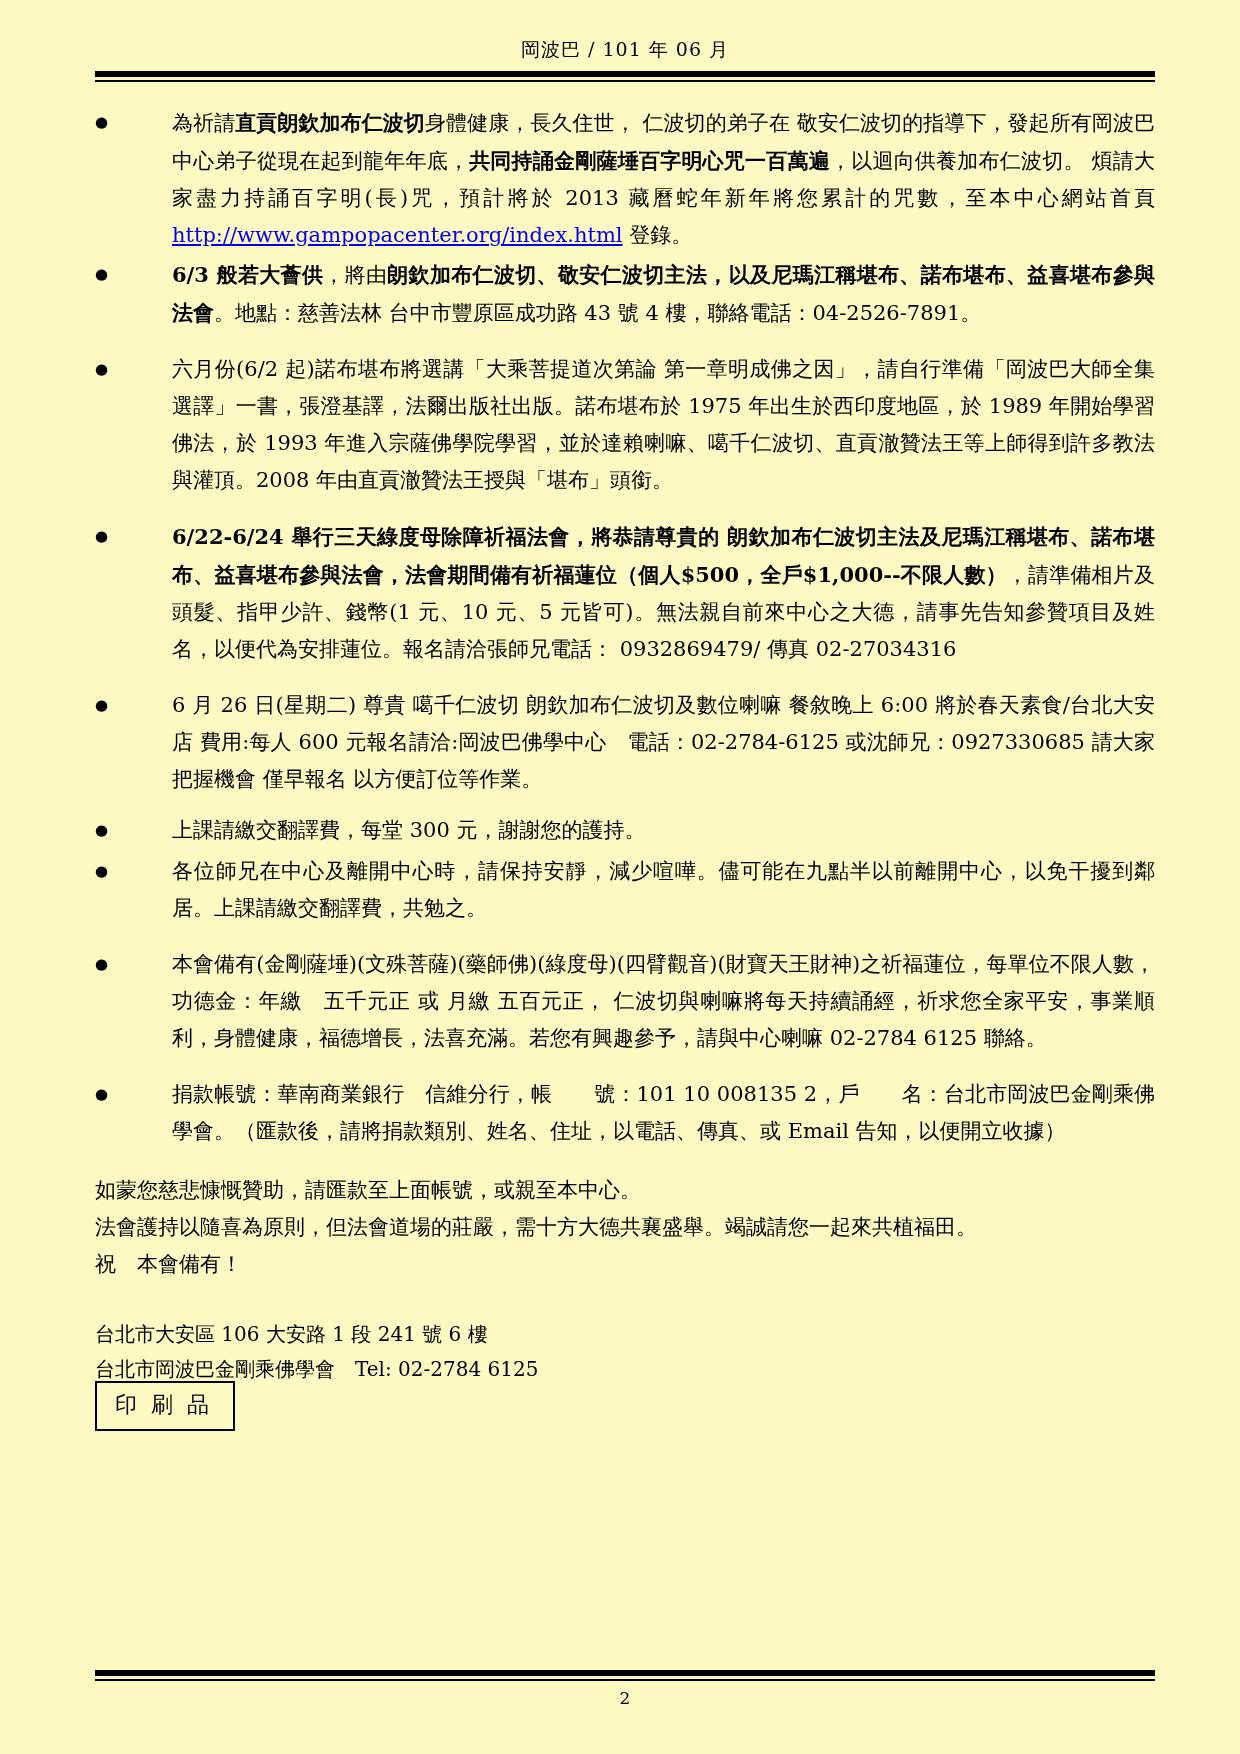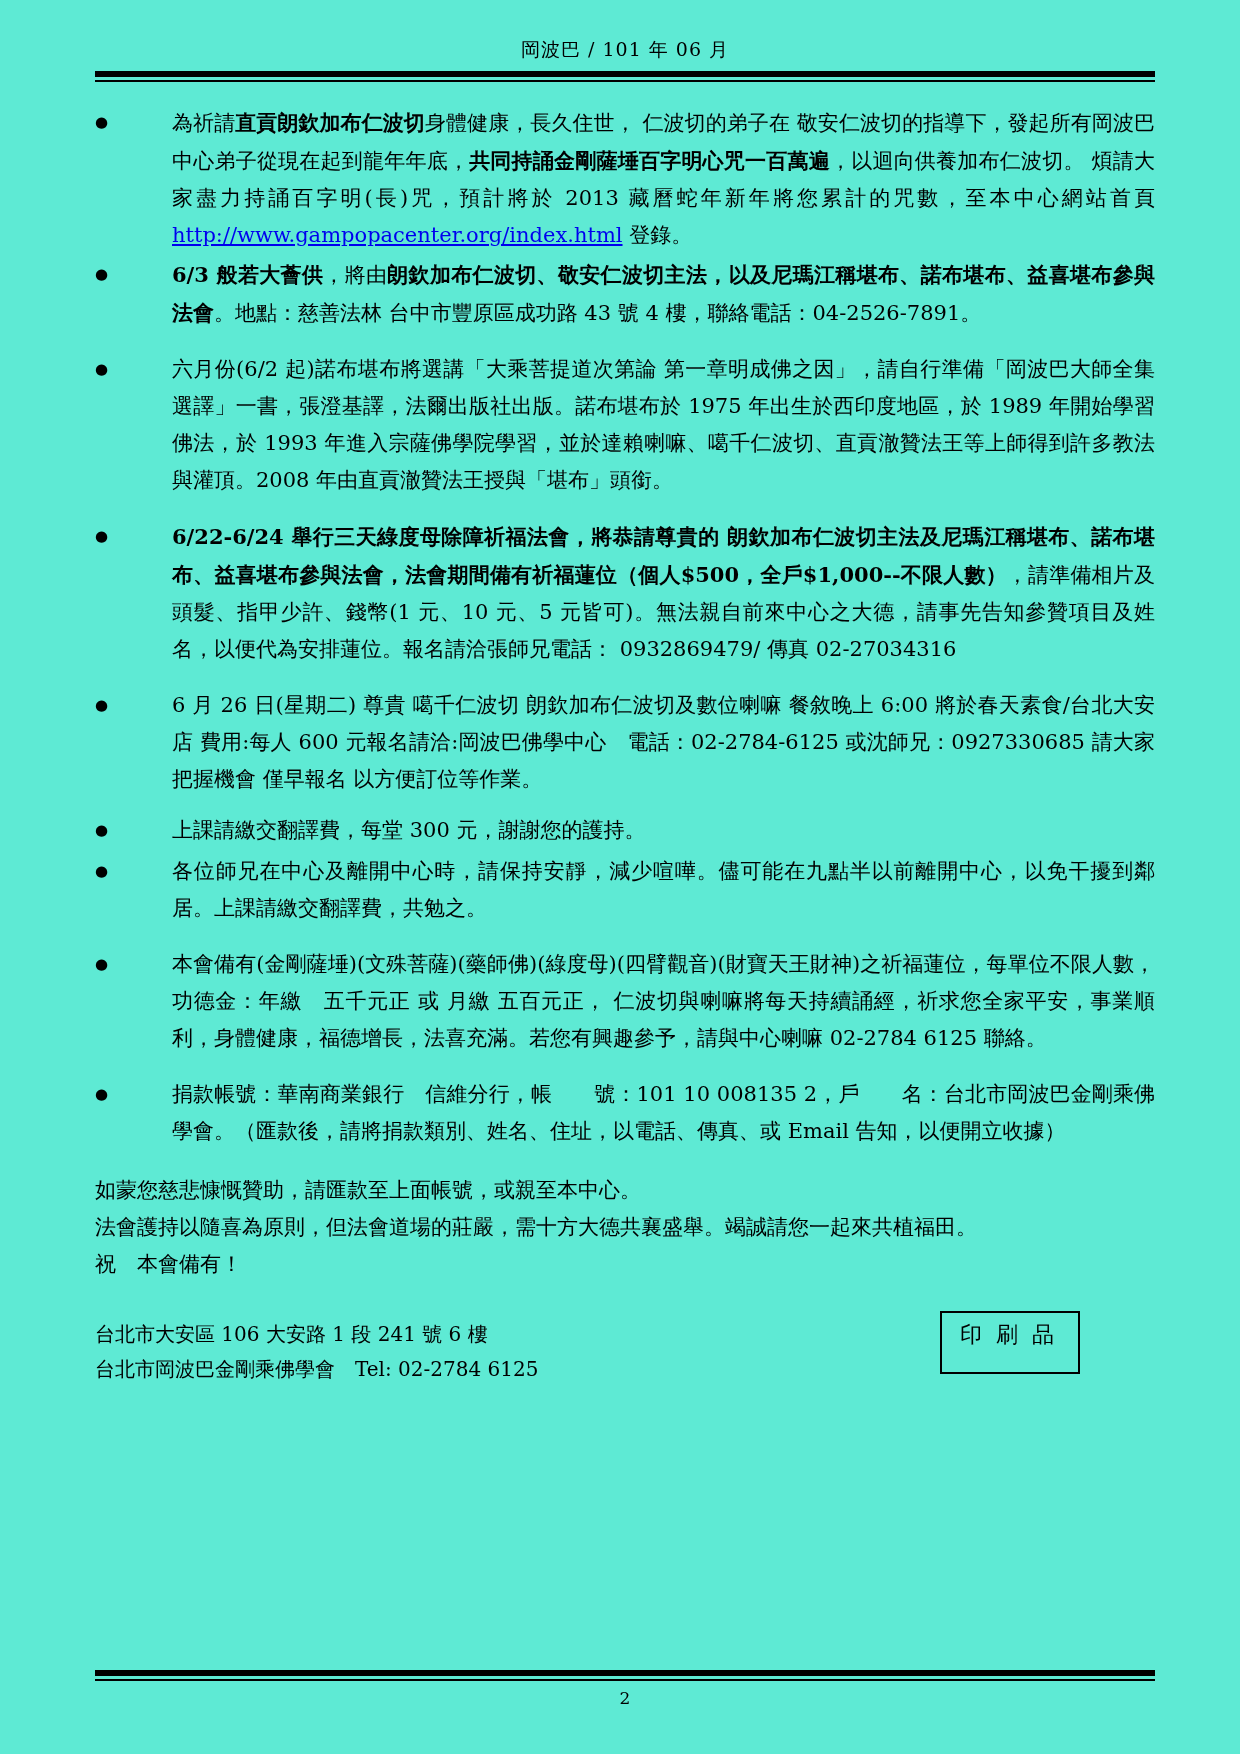--- a/index.html
+++ b/index.html
@@ -5,21 +5,21 @@
   html, body {
     margin: 0;
     padding: 0;
     background: #ffffff;
   }
   .page {
     position: relative;
     width: 1240px;
     height: 1754px;
     margin: 0 auto;
-    background: #5eead4;
+    background: #fef9c3;
     color: #000000;
     font-family: "DejaVu Serif", "Liberation Serif", serif;
     overflow: hidden;
     box-sizing: border-box;
   }
   .header {
     padding: 36px 85px 0 95px;
   }
   .header-title {
     text-align: center;
@@ -73,30 +73,31 @@
     line-height: 37px;
   }
   .closing p {
     margin: 0;
   }
   .footer-row {
     margin-top: 34px;
     display: flex;
     justify-content: space-between;
     align-items: flex-start;
+    flex-direction: column;
   }
   .address {
     font-size: 20px;
     line-height: 35px;
   }
   .stamp-box {
     margin-right: 75px;
     margin-top: -6px;
     border: 2px solid #000000;
-    padding: 10px 10px 25px 18px;
+    padding: 10px 10px 12px 18px;
     font-size: 22px;
     letter-spacing: 14px;
     line-height: 24px;
   }
   .page-footer {
     position: absolute;
     left: 95px;
     right: 85px;
     bottom: 46px;
   }

